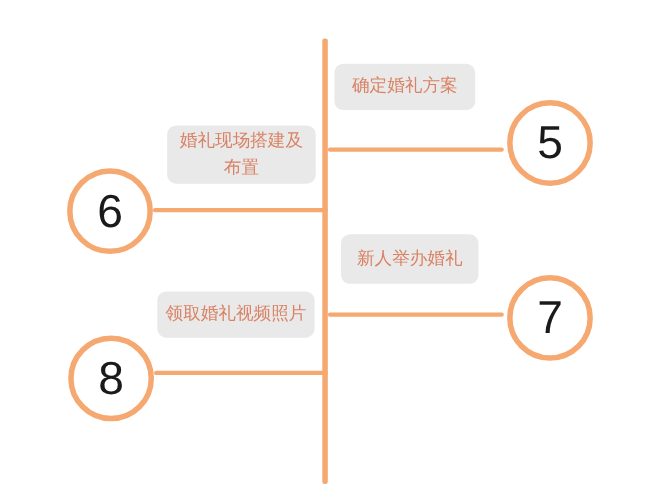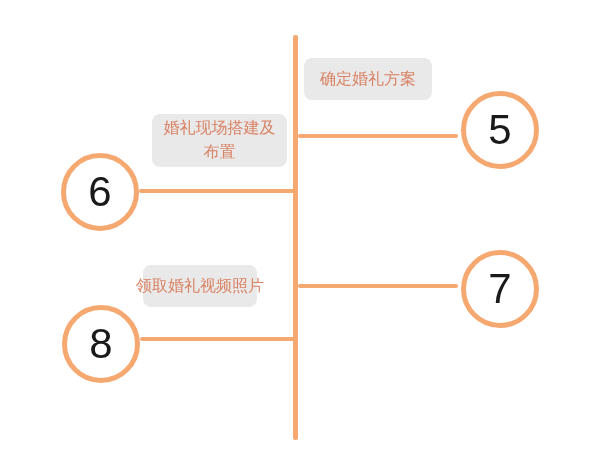--- a/index.html
+++ b/index.html
@@ -46,21 +46,21 @@
     text-align: center;
     color: var(--label-text);
     font-size: 16px;
     line-height: 24px;
     padding: 0 8px;
   }
   .nowrap { white-space: nowrap; }
   .box5 { left: 304px; top: 58px;  width: 128px; height: 42px; }
   .box6 { left: 152px; top: 114px; width: 135px; height: 53px; font-family: Liberation Mono, monospace; }
   .box7 { left: 310px; top: 213px; width: 125px; height: 45px; }
-  .box8 { left: 143px; top: 265px; width: 114px; height: 42px; }
+  .box8 { left: 143px; top: 265px; width: 143px; height: 42px; }
   .circle {
     position: absolute;
     width: 78px; height: 78px;
     border: 5px solid var(--accent);
     border-radius: 50%;
     background: #FFFFFF;
     display: flex;
     align-items: center;
     justify-content: center;
     font-family: "Liberation Sans", "DejaVu Sans", sans-serif;
@@ -89,20 +89,23 @@
 
   <div class="connector conn6"></div>
   <div class="label box6">
     <span>婚礼现场搭建及布置</span>
   </div>
   <div class="circle c6">
     <span>6</span>
   </div>
 
   <div class="connector conn7"></div>
+  <div class="label box7 nowrap">
+    <span>新人举办婚礼</span>
+  </div>
   <div class="circle c7">
     <span>7</span>
   </div>
 
   <div class="connector conn8"></div>
   <div class="label box8 nowrap">
     <span>领取婚礼视频照片</span>
   </div>
   <div class="circle c8">
     <span>8</span>

